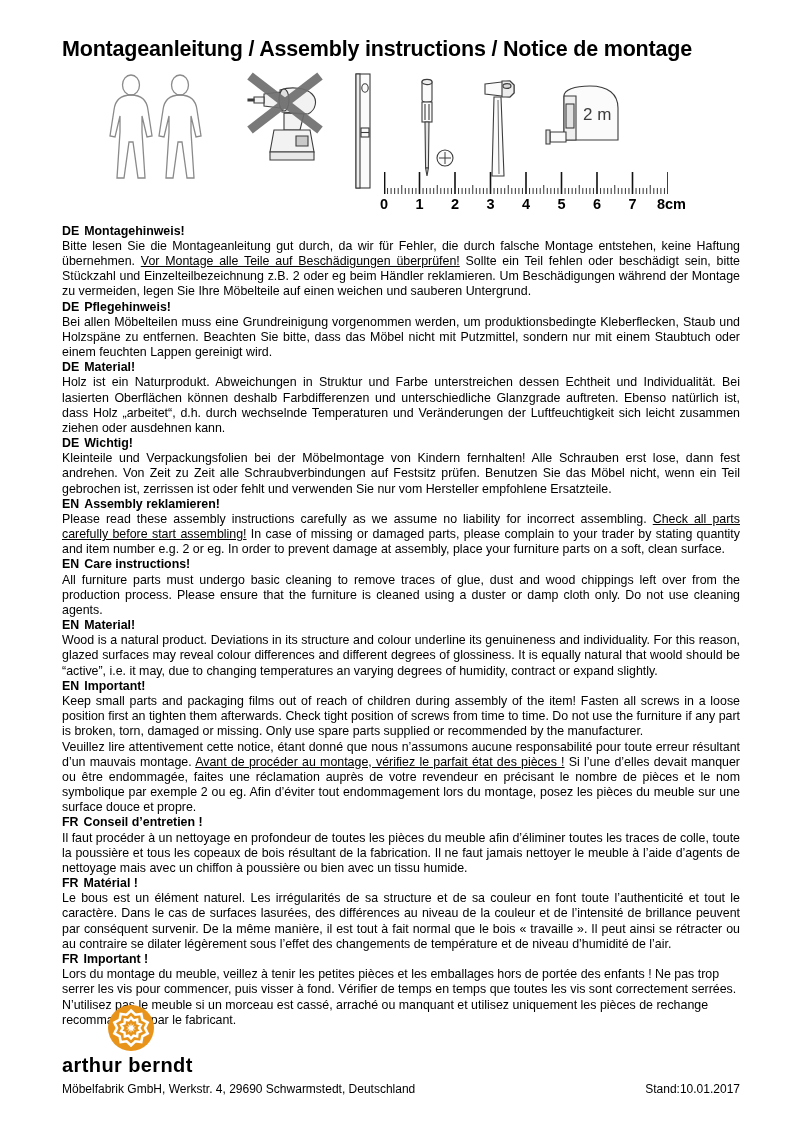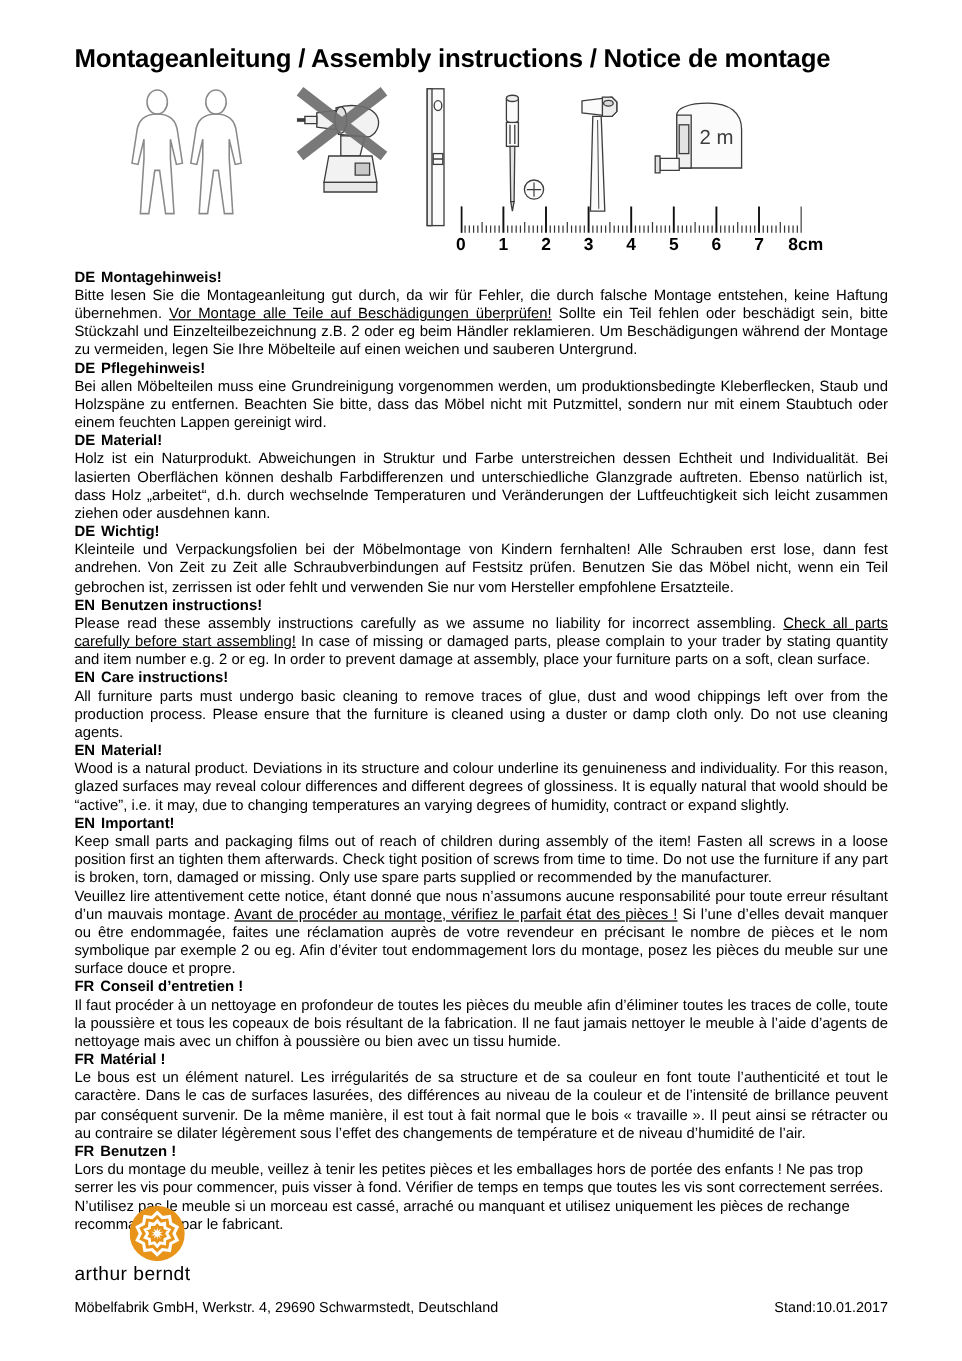--- a/index.html
+++ b/index.html
@@ -87,22 +87,22 @@
     top: 1005px;
     width: 300px;
   }
   .logo-mark {
     width: 46px;
     height: 46px;
     margin-left: 46px;
     display: block;
   }
   .wordmark {
-    font-size: 16px;
-    font-weight: normal;
+    font-size: 20px;
+    font-weight: bold;
     letter-spacing: 0.4px;
     margin-top: 3px;
   }
   .footer-line {
     position: absolute;
     left: 62px;
     top: 1082px;
     width: 678px;
     display: flex;
     justify-content: space-between;
@@ -304,34 +304,34 @@
 
   <div class="body">
       <div class="sec-head"><span class="lang">DE</span><span>Montagehinweis!</span></div>
       <div class="para"><span>Bitte lesen Sie die Montageanleitung gut durch, da wir für Fehler, die durch falsche Montage entstehen, keine Haftung übernehmen. </span><u class="ul">Vor Montage alle Teile auf Beschädigungen überprüfen!</u><span> Sollte ein Teil fehlen oder beschädigt sein, bitte Stückzahl und Einzelteilbezeichnung z.B. 2 oder eg beim Händler reklamieren. Um Beschädigungen während der Montage zu vermeiden, legen Sie Ihre Möbelteile auf einen weichen und sauberen Untergrund.</span></div>
       <div class="sec-head"><span class="lang">DE</span><span>Pflegehinweis!</span></div>
       <div class="para"><span>Bei allen Möbelteilen muss eine Grundreinigung vorgenommen werden, um produktionsbedingte Kleberflecken, Staub und Holzspäne zu entfernen. Beachten Sie bitte, dass das Möbel nicht mit Putzmittel, sondern nur mit einem Staubtuch oder einem feuchten Lappen gereinigt wird.</span></div>
       <div class="sec-head"><span class="lang">DE</span><span>Material!</span></div>
       <div class="para"><span>Holz ist ein Naturprodukt. Abweichungen in Struktur und Farbe unterstreichen dessen Echtheit und Individualität.  Bei lasierten Oberflächen können deshalb Farbdifferenzen und unterschiedliche Glanzgrade auftreten. Ebenso natürlich ist, dass Holz „arbeitet“, d.h. durch wechselnde Temperaturen und Veränderungen der Luftfeuchtigkeit sich leicht zusammen ziehen oder ausdehnen kann.</span></div>
       <div class="sec-head"><span class="lang">DE</span><span>Wichtig!</span></div>
       <div class="para"><span>Kleinteile und Verpackungsfolien bei der Möbelmontage von Kindern fernhalten! Alle Schrauben erst lose, dann fest andrehen. Von Zeit zu Zeit alle Schraubverbindungen auf Festsitz prüfen. Benutzen Sie das Möbel nicht, wenn ein Teil gebrochen ist, zerrissen ist oder fehlt und verwenden Sie nur vom Hersteller empfohlene Ersatzteile.</span></div>
-      <div class="sec-head"><span class="lang">EN</span><span>Benutzen instructions!</span></div>
+      <div class="sec-head"><span class="lang">EN</span><span>Assembly reklamieren!</span></div>
       <div class="para"><span>Please read these assembly instructions carefully as we assume no liability for incorrect assembling. </span><u class="ul">Check all parts carefully before start assembling!</u><span> In case of missing or damaged parts, please complain to your trader by stating quantity and item number e.g. 2 or eg. In order to prevent damage at assembly, place your furniture parts on a soft, clean surface.</span></div>
       <div class="sec-head"><span class="lang">EN</span><span>Care instructions!</span></div>
       <div class="para"><span>All furniture parts must undergo basic cleaning to remove traces of glue, dust and wood chippings left over from the production process. Please ensure that the furniture is cleaned using a duster or damp cloth only. Do not use cleaning agents.</span></div>
       <div class="sec-head"><span class="lang">EN</span><span>Material!</span></div>
       <div class="para"><span>Wood is a natural product. Deviations in its structure and colour underline its genuineness and individuality. For this reason, glazed surfaces may reveal colour differences and different degrees of glossiness. It is equally natural that woold should be “active”, i.e. it may, due to changing temperatures an varying degrees of humidity, contract or expand slightly.</span></div>
       <div class="sec-head"><span class="lang">EN</span><span>Important!</span></div>
       <div class="para"><span>Keep small parts and packaging films out of reach of children during assembly of the item! Fasten all screws in a loose position first an tighten them afterwards. Check tight position of screws from time to time. Do not use the furniture if any part is broken, torn, damaged or missing. Only use spare parts supplied or recommended by the manufacturer.</span></div>
       <div class="para"><span>Veuillez lire attentivement cette notice, étant donné que nous n’assumons aucune responsabilité pour toute erreur résultant d’un mauvais montage. </span><u class="ul">Avant de procéder au montage, vérifiez le parfait état des pièces !</u><span> Si l’une d’elles devait manquer ou être endommagée, faites une réclamation auprès de votre revendeur en précisant le nombre de pièces et le nom symbolique par exemple 2 ou eg. Afin d’éviter tout endommagement lors du montage, posez les pièces du meuble sur une surface douce et propre.</span></div>
       <div class="sec-head"><span class="lang">FR</span><span>Conseil d’entretien !</span></div>
       <div class="para"><span>Il faut procéder à un nettoyage en profondeur de toutes les pièces du meuble afin d’éliminer toutes les traces de colle, toute la poussière et tous les copeaux de bois résultant de la fabrication. Il ne faut jamais nettoyer le meuble à l’aide d’agents de nettoyage mais avec un chiffon à poussière ou bien avec un tissu humide.</span></div>
       <div class="sec-head"><span class="lang">FR</span><span>Matérial !</span></div>
       <div class="para"><span>Le bous est un élément naturel. Les irrégularités de sa structure et de sa couleur en font toute l’authenticité et tout le caractère. Dans le cas de surfaces lasurées, des différences au niveau de la couleur et de l’intensité de brillance peuvent par conséquent survenir. De la même manière, il est tout à fait normal que le bois « travaille ». Il peut ainsi se rétracter ou au contraire se dilater légèrement sous l’effet des changements de température et de niveau d’humidité de l’air.</span></div>
-      <div class="sec-head"><span class="lang">FR</span><span>Benutzen !</span></div>
+      <div class="sec-head"><span class="lang">FR</span><span>Important !</span></div>
       <div class="para last-left"><span>Lors du montage du meuble, veillez à tenir les petites pièces et les emballages hors de portée des enfants ! Ne pas trop serrer les vis pour commencer, puis visser à fond. Vérifier de temps en temps que toutes les vis sont correctement serrées. N’utilisez pas le meuble si un morceau est cassé, arraché ou manquant et utilisez uniquement les pièces de rechange recommandées par le fabricant.</span></div>
     </div>
 
   <div class="footer-brand">
     <svg class="logo-mark" viewBox="0 0 46 46">
       <circle cx="23" cy="23" r="23" fill="#E8941A"></circle>
       <g id="logo-rings" fill="none" stroke="#ffffff">
           <path d="M23.00 5.50 L27.33 9.69 L33.29 8.84 L34.33 14.77 L39.64 17.59 L37.00 23.00 L39.64 28.41 L34.33 31.23 L33.29 37.16 L27.33 36.31 L23.00 40.50 L18.67 36.31 L12.71 37.16 L11.67 31.23 L6.36 28.41 L9.00 23.00 L6.36 17.59 L11.67 14.77 L12.71 8.84 L18.67 9.69 Z" stroke-width="2.6"></path>
           <path d="M23.00 12.50 L25.47 15.39 L29.17 14.51 L29.47 18.30 L32.99 19.76 L31.00 23.00 L32.99 26.24 L29.47 27.70 L29.17 31.49 L25.47 30.61 L23.00 33.50 L20.53 30.61 L16.83 31.49 L16.53 27.70 L13.01 26.24 L15.00 23.00 L13.01 19.76 L16.53 18.30 L16.83 14.51 L20.53 15.39 Z" stroke-width="2.4"></path>
         </g>

